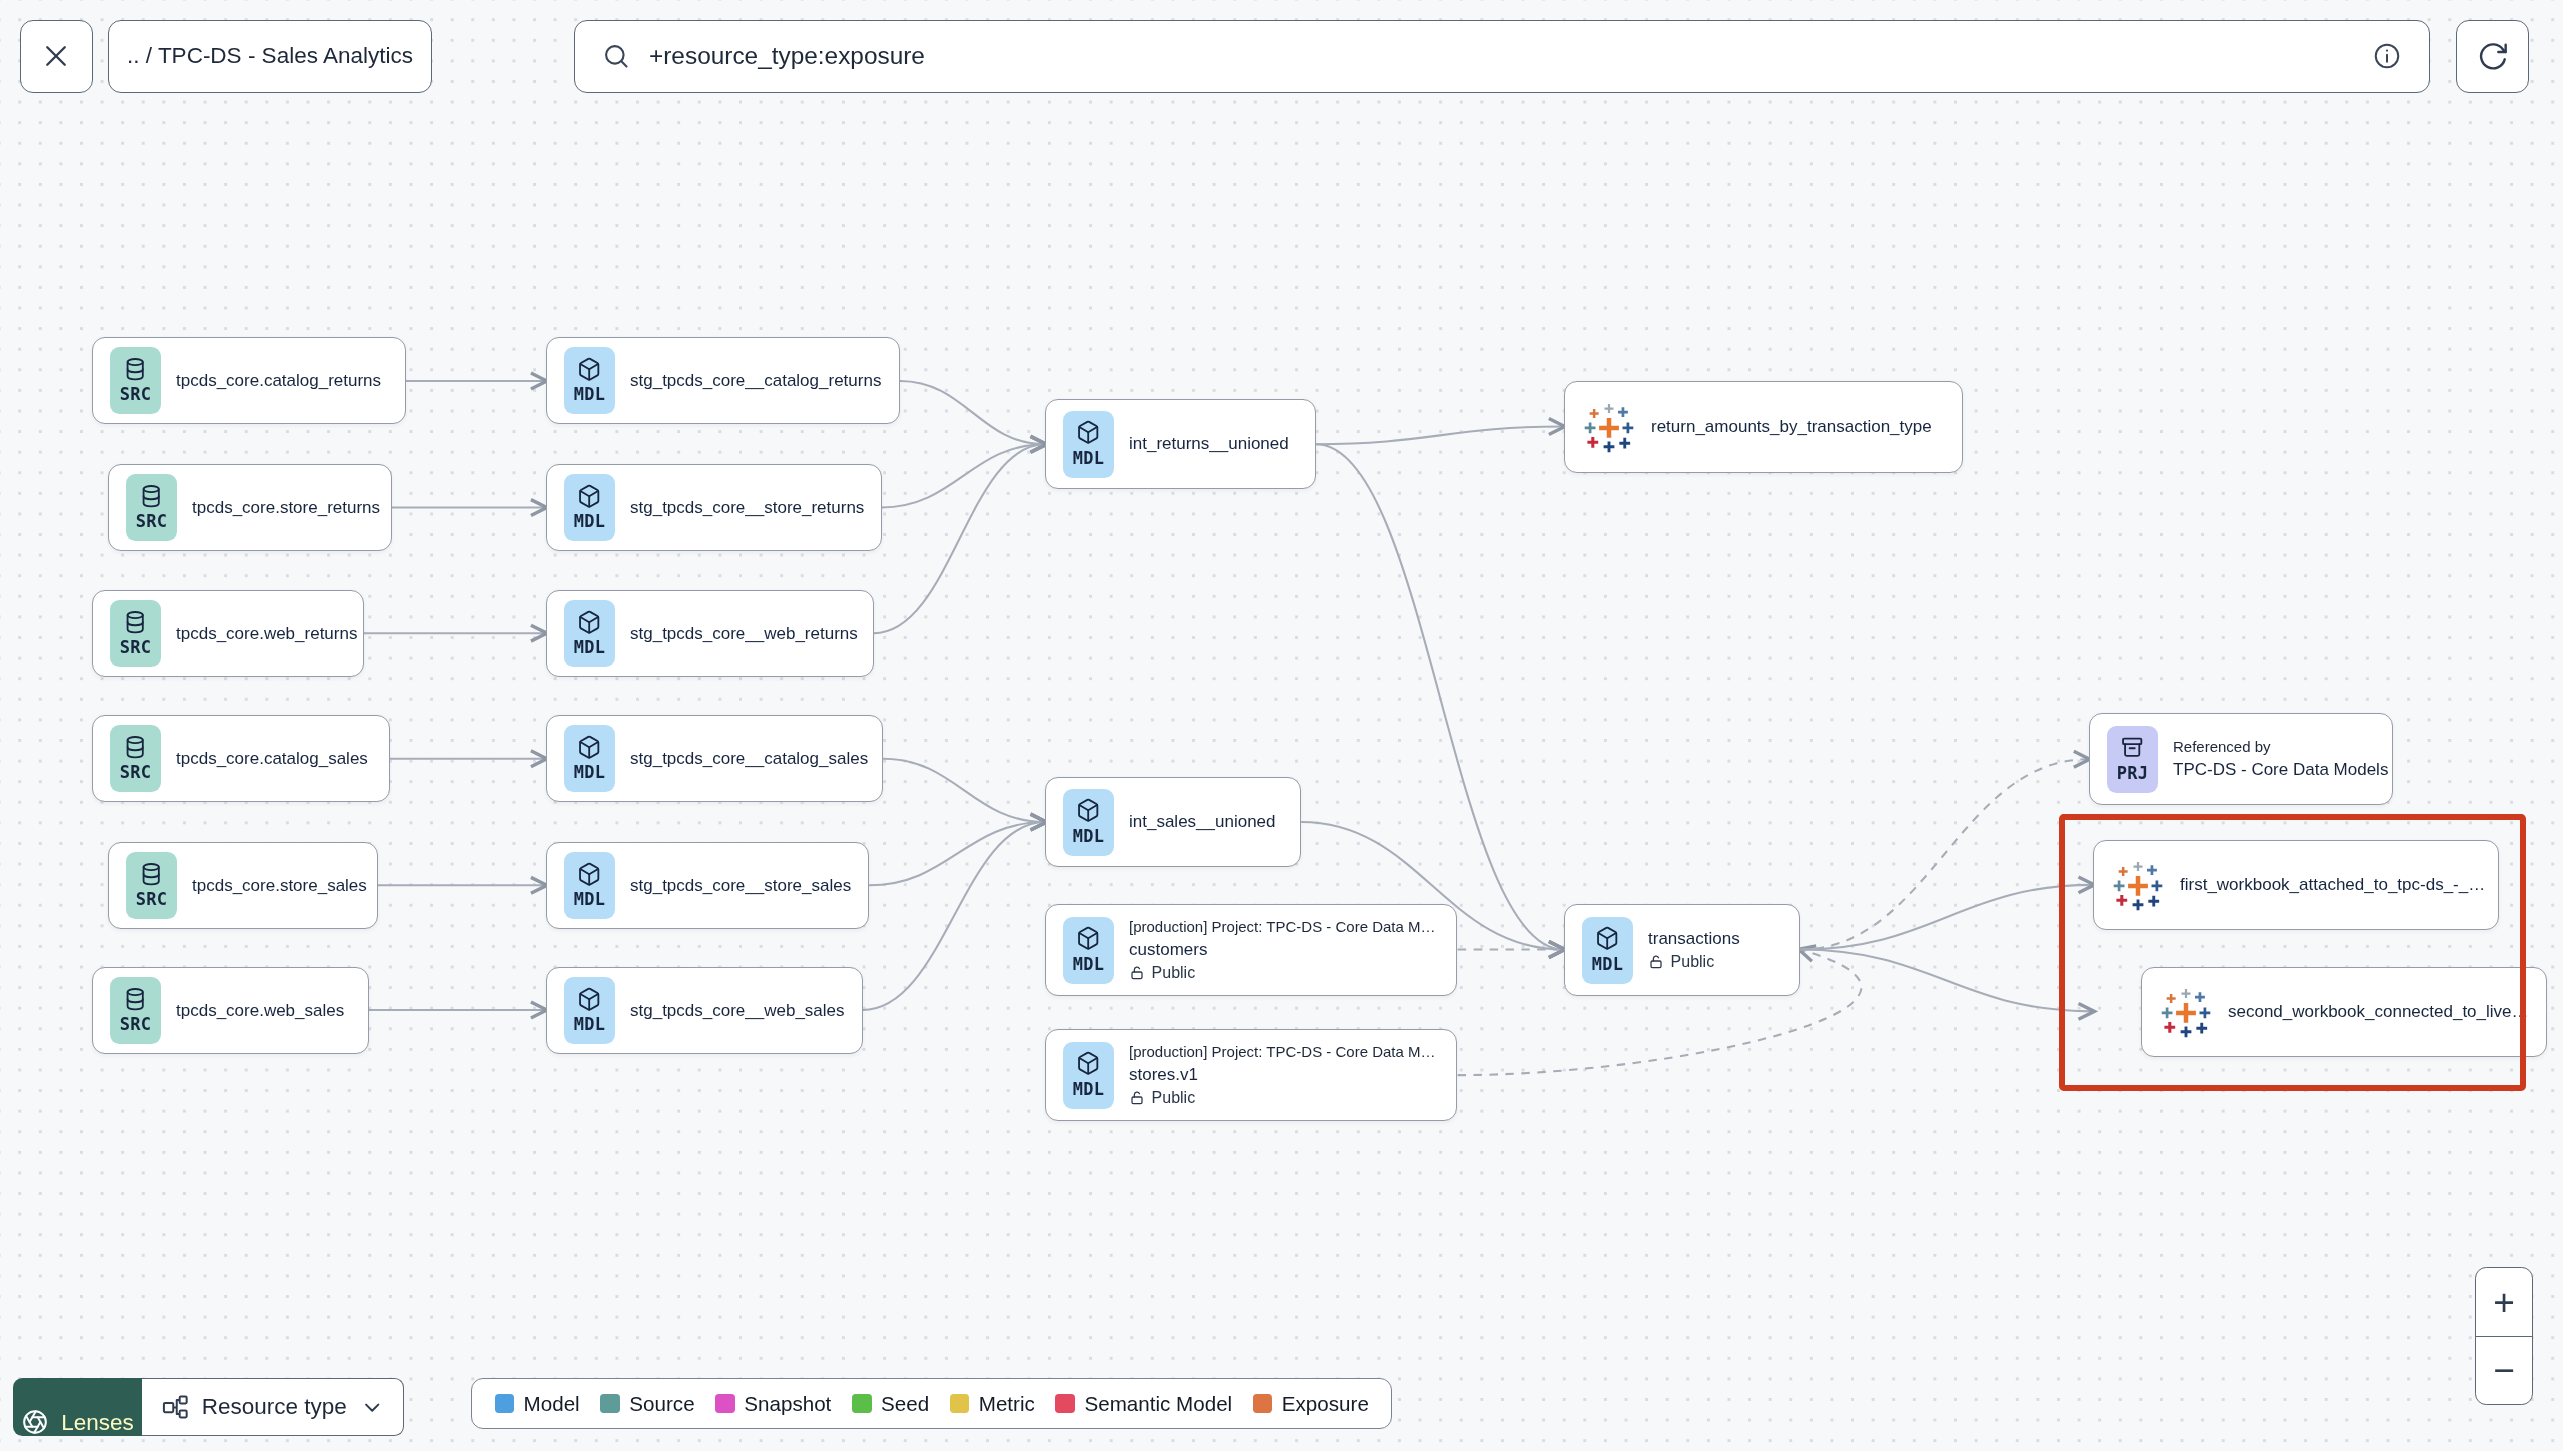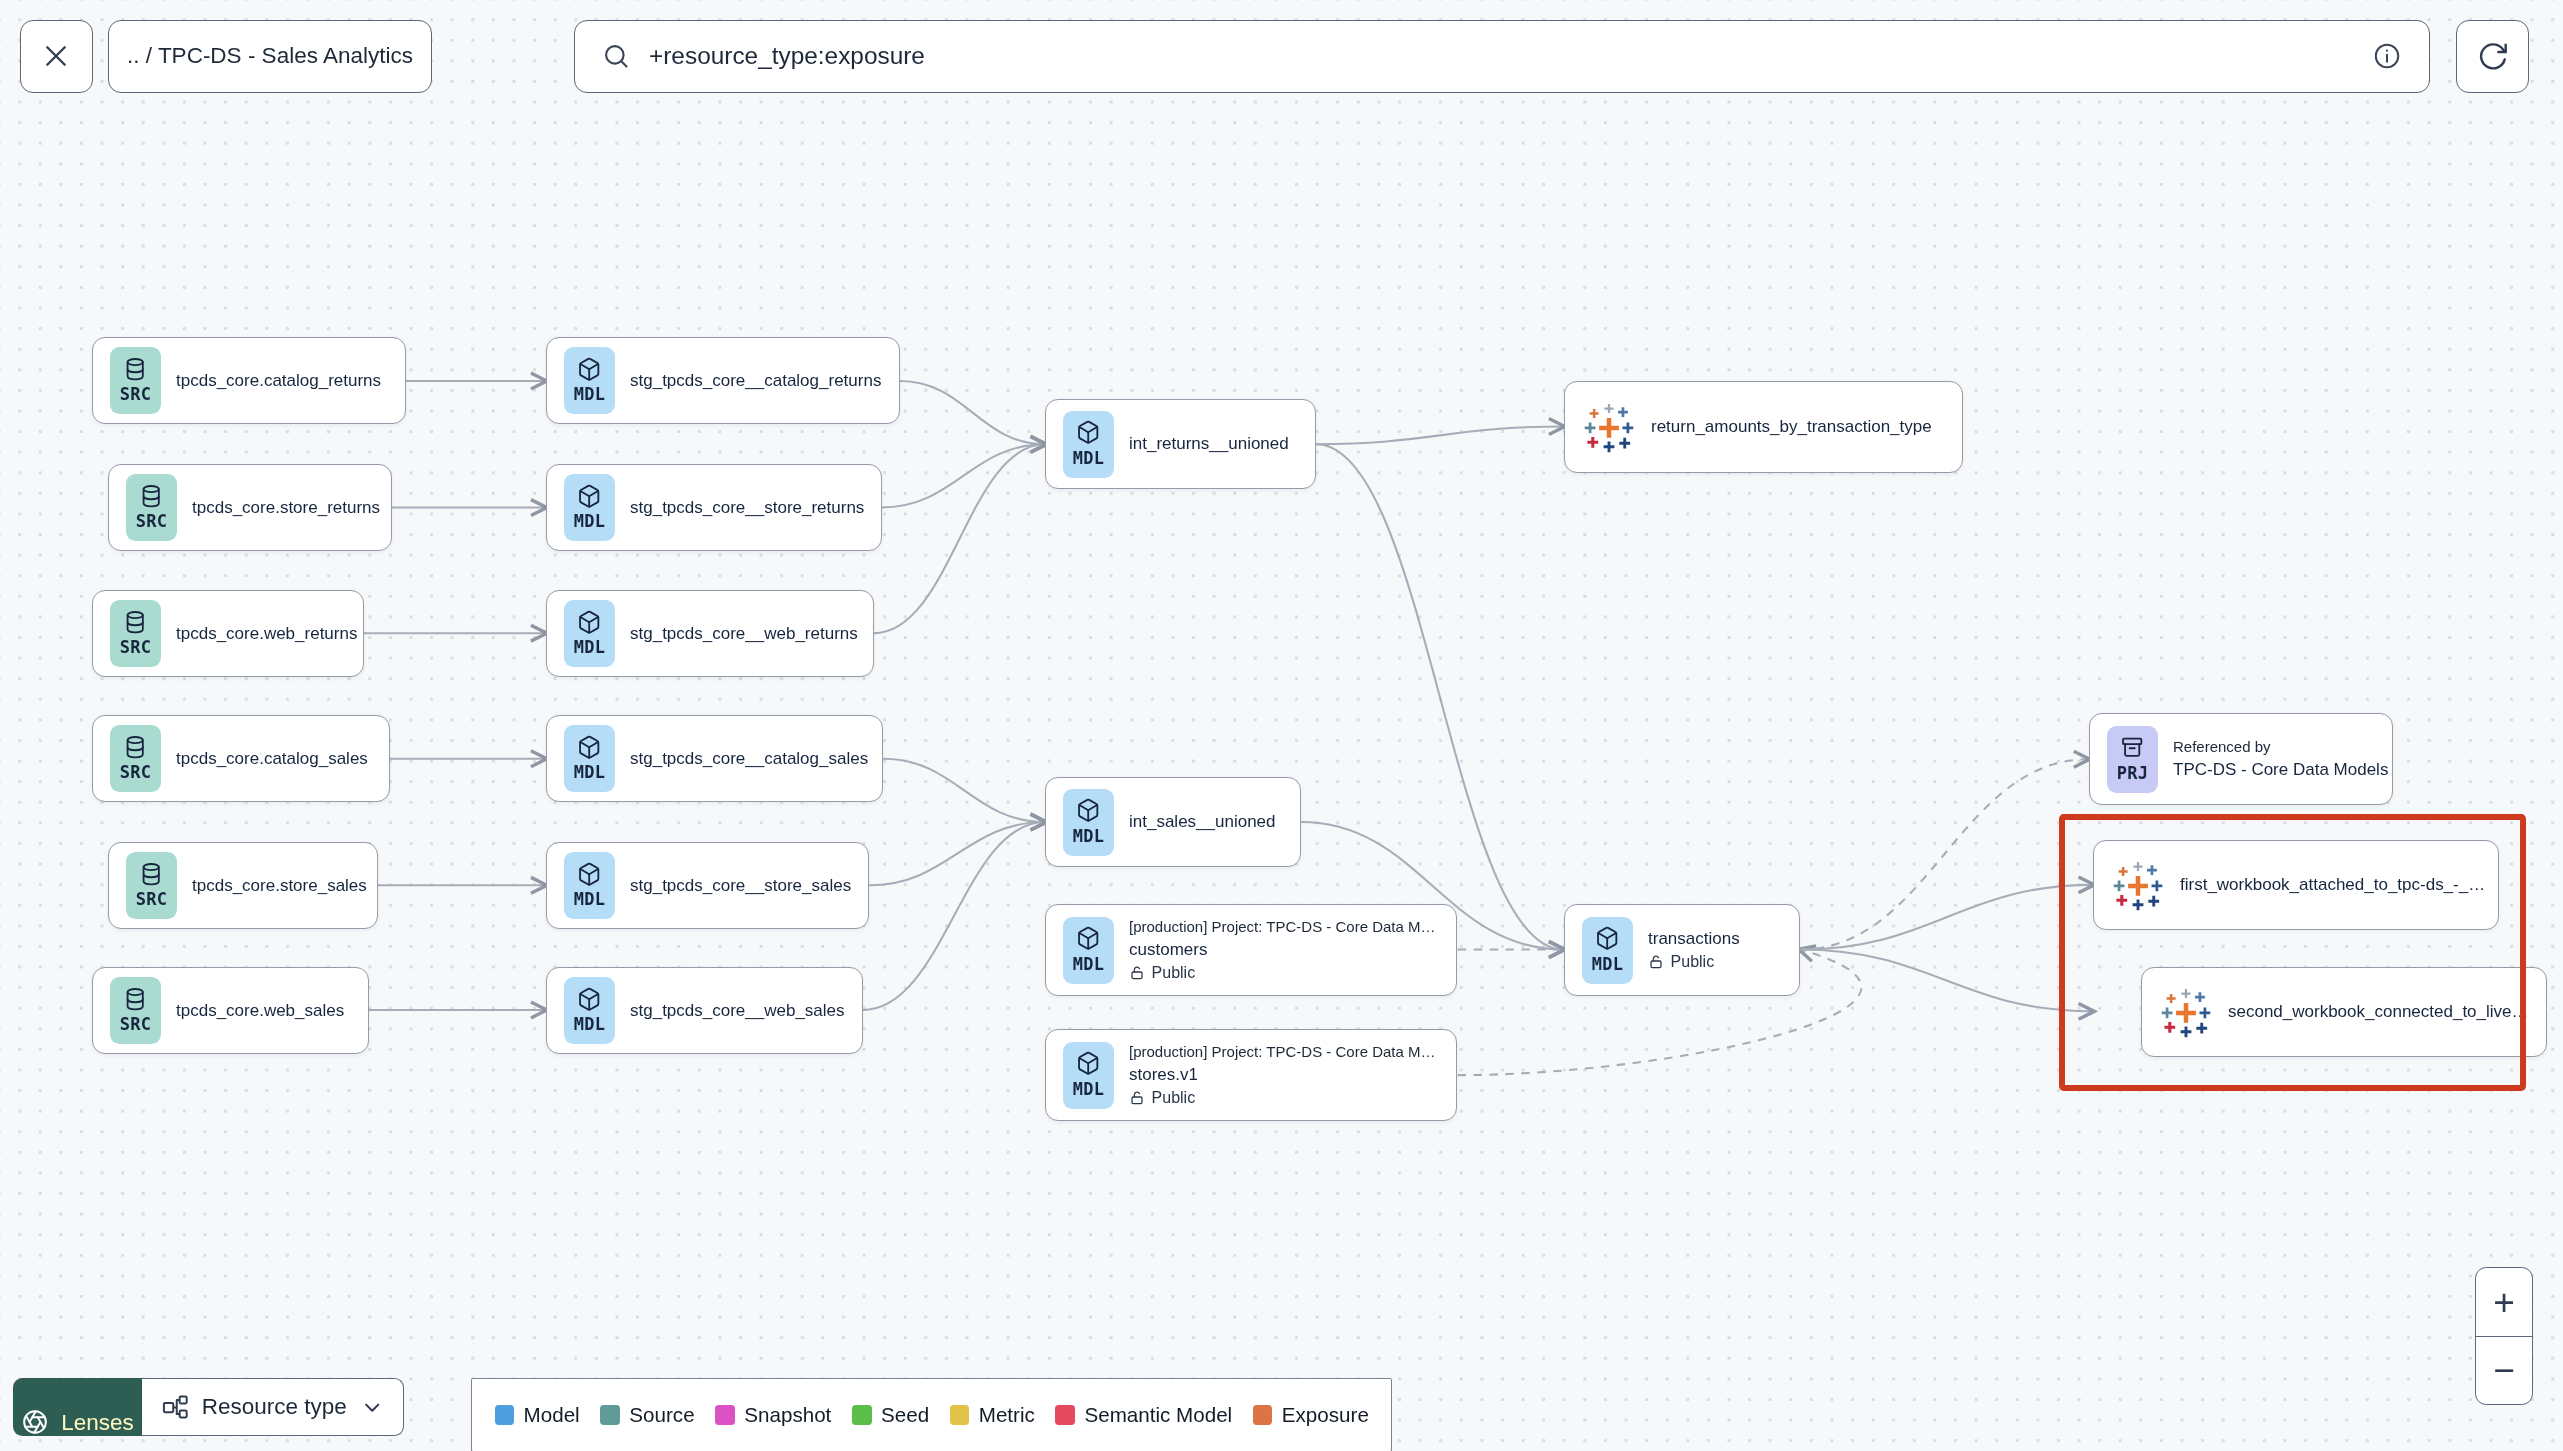--- a/index.html
+++ b/index.html
@@ -47,22 +47,22 @@
   .nbadge{display:flex;align-items:center;gap:6.6px;font-size:16px;color:#2a3648}
   .nbadge svg{width:16px;height:16px}
   .highlight{position:absolute;border:6.6px solid #cd3a1e;border-radius:4.7px;pointer-events:none;box-sizing:border-box}
   
   .lens-group{position:absolute;left:13px;top:1378px;height:58px;display:flex}
   .lenses{background:#2e5d53;color:#fef9c3;display:flex;align-items:flex-end;gap:12.2px;padding:0 8px;
     border-radius:9.4px 0 0 9.4px;font-size:22.5px;border:none;cursor:pointer;font-family:inherit}
   .restype{background:#fff;border:1.9px solid #5c6878;border-left:none;border-radius:0 9.4px 9.4px 0;
     display:flex;align-items:center;gap:13px;padding:0 19px;font-size:22.5px;color:#1d2838;
     cursor:pointer;font-family:inherit;box-sizing:border-box}
-  .legendbox{position:absolute;left:471px;top:1378px;height:74px;background:#fff;
-    border:1.9px solid #7a8494;border-radius:2px;display:flex;gap:20.6px;
+  .legendbox{position:absolute;left:471px;top:1378px;height:51px;background:#fff;
+    border:1.9px solid #7a8494;border-radius:12px;display:flex;gap:20.6px;
     padding:0 22.5px;font-size:20.6px;color:#141c28;box-sizing:border-box}
   .legend-item{display:flex;align-items:center;gap:9.4px;white-space:nowrap}
   .swatch{width:19.7px;height:19.7px;border-radius:3.7px;flex:none}
   .zoomctl{position:absolute;left:2475px;top:1267px;width:58px;background:#fff;
     border:1.9px solid #5c6878;border-radius:11.2px;display:flex;flex-direction:column;box-sizing:border-box}
   .zbtn{height:68px;display:flex;align-items:center;justify-content:center;font-size:37px;
     color:#2f3b4e;background:none;border:none;cursor:pointer;font-family:inherit;line-height:1}
   .zbtn.minus{border-top:1.9px solid #5c6878}
 </style>
 </head>

